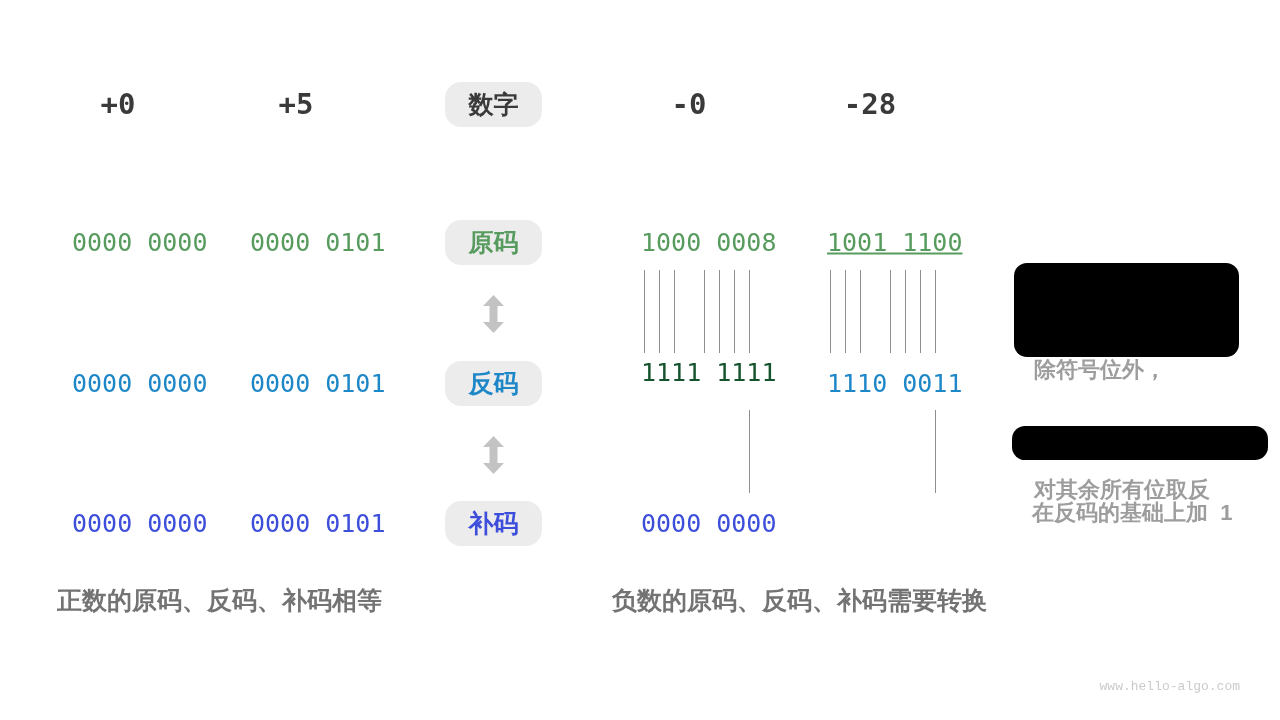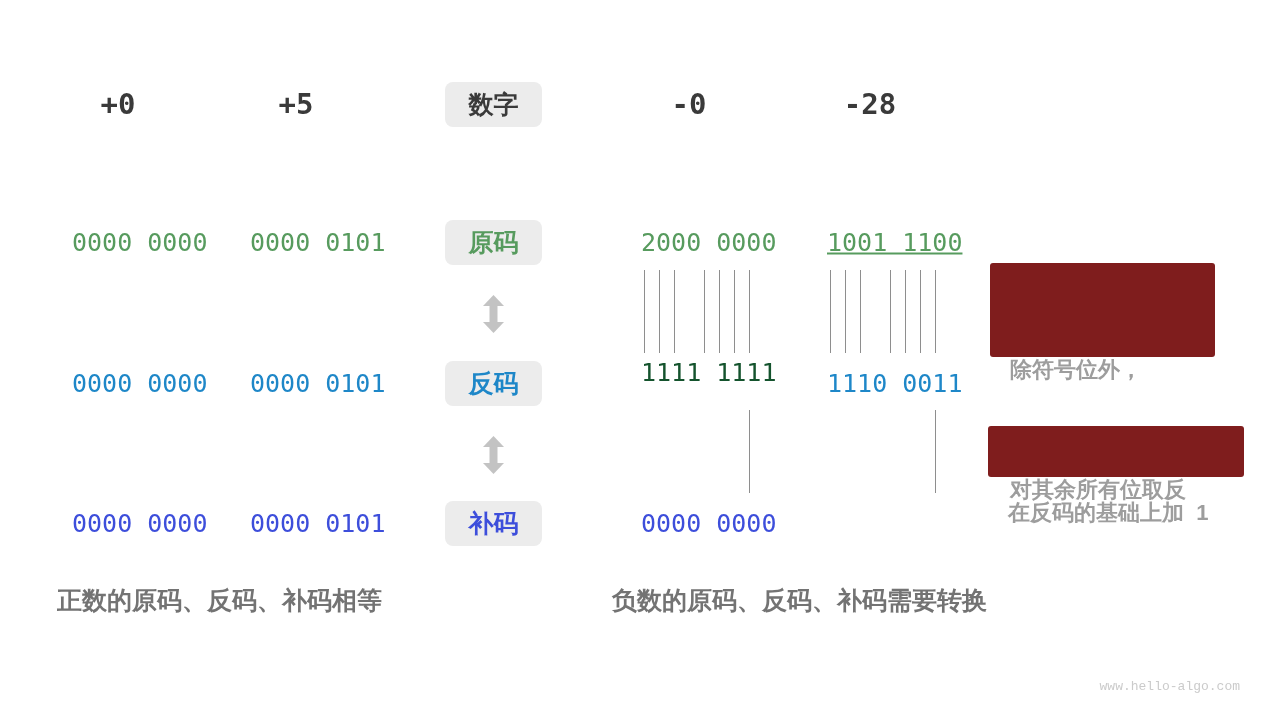--- a/index.html
+++ b/index.html
@@ -36,21 +36,21 @@
     margin-left: 20px;
   }
 
   
   .tag {
     position: absolute;
     left: 445px;
     width: 97px;
     height: 45px;
     background: #ececec;
-    border-radius: 8px;
+    border-radius: 16px;
     display: flex;
     align-items: center;
     justify-content: center;
     font-weight: 700;
     font-size: 25px;
     color: #3a3a3a;
   }
 
   
   .arrow {
@@ -63,29 +63,30 @@
   
   .vline {
     position: absolute;
     width: 1.5px;
     background: #8e8e8e;
   }
 
   
   .note {
     position: absolute;
-    background: #7f1d1d;
-    border-radius: 3px;
+    background: #000000;
+    border-radius: 13px;
     color: #9d9d9d;
     font-weight: 700;
     font-size: 22px;
     line-height: 40px;
     padding: 7px 20px;
     box-sizing: border-box;
     white-space: pre;
+    margin-left: 24px;
   }
 
   
   .caption {
     position: absolute;
     top: 600px;
     transform: translateY(-50%);
     font-weight: 700;
     font-size: 25px;
     color: #737373;
@@ -120,21 +121,21 @@
   </div>
   <div class="tag" style="top:361px">
     <span style="color: rgb(30, 135, 200);">反码</span>
   </div>
   <div class="tag" style="top:501px">
     <span style="color: rgb(61, 78, 219);">补码</span>
   </div>
 
   <div class="bin" style="left: 52px; top: 242px; color: rgb(87, 155, 94);">0000 0000</div>
   <div class="bin" style="left: 230px; top: 242px; color: rgb(87, 155, 94);">0000 0101</div>
-  <div class="bin" style="left: 621px; top: 242px; color: rgb(87, 155, 94);">2000 0000</div>
+  <div class="bin" style="left: 621px; top: 242px; color: rgb(87, 155, 94);">1000 0008</div>
   <div class="bin" style="left: 807px; top: 242px; color: rgb(87, 155, 94); text-decoration: underline;">1001 1100</div>
 
   <div class="bin" style="left: 52px; top: 383px; color: rgb(30, 135, 200);">0000 0000</div>
   <div class="bin" style="left: 230px; top: 383px; color: rgb(30, 135, 200);">0000 0101</div>
   <div class="bin" style="left: 621px; top: 372px; color: #14532d; text-align: center;">1111 1111</div>
   <div class="bin" style="left: 807px; top: 383px; color: rgb(30, 135, 200);">1110 0011</div>
 
   <div class="bin" style="left: 52px; top: 523px; color: rgb(61, 78, 219);">0000 0000</div>
   <div class="bin" style="left: 230px; top: 523px; color: rgb(61, 78, 219);">0000 0101</div>
   <div class="bin" style="left: 621px; top: 523px; color: rgb(61, 78, 219);">0000 0000</div>
@@ -166,21 +167,21 @@
       <div class="vline" style="left: 904.825px; top: 270px; height: 83px;"></div>
       <div class="vline" style="left: 919.875px; top: 270px; height: 83px;"></div>
       <div class="vline" style="left: 934.925px; top: 270px; height: 83px;"></div>
       <div class="vline" style="left: 934.925px; top: 410px; height: 83px;"></div>
     </div>
 
   <div class="note" style="left:990px;top:263px;width:225px;height:94px">
     <div>除符号位外，</div>
     <div>对其余所有位取反</div>
   </div>
-  <div class="note" style="left:988px;top:426px;width:256px;height:51px;line-height:32px">
+  <div class="note" style="left:988px;top:426px;width:256px;height:34px;line-height:32px">
     <div>在反码的基础上加  1</div>
   </div>
 
   <div class="caption" style="left:57px">正数的原码、反码、补码相等</div>
   <div class="caption" style="left:612px">负数的原码、反码、补码需要转换</div>
 
   <div class="watermark">www.hello-algo.com</div>
 
 </div>
 

